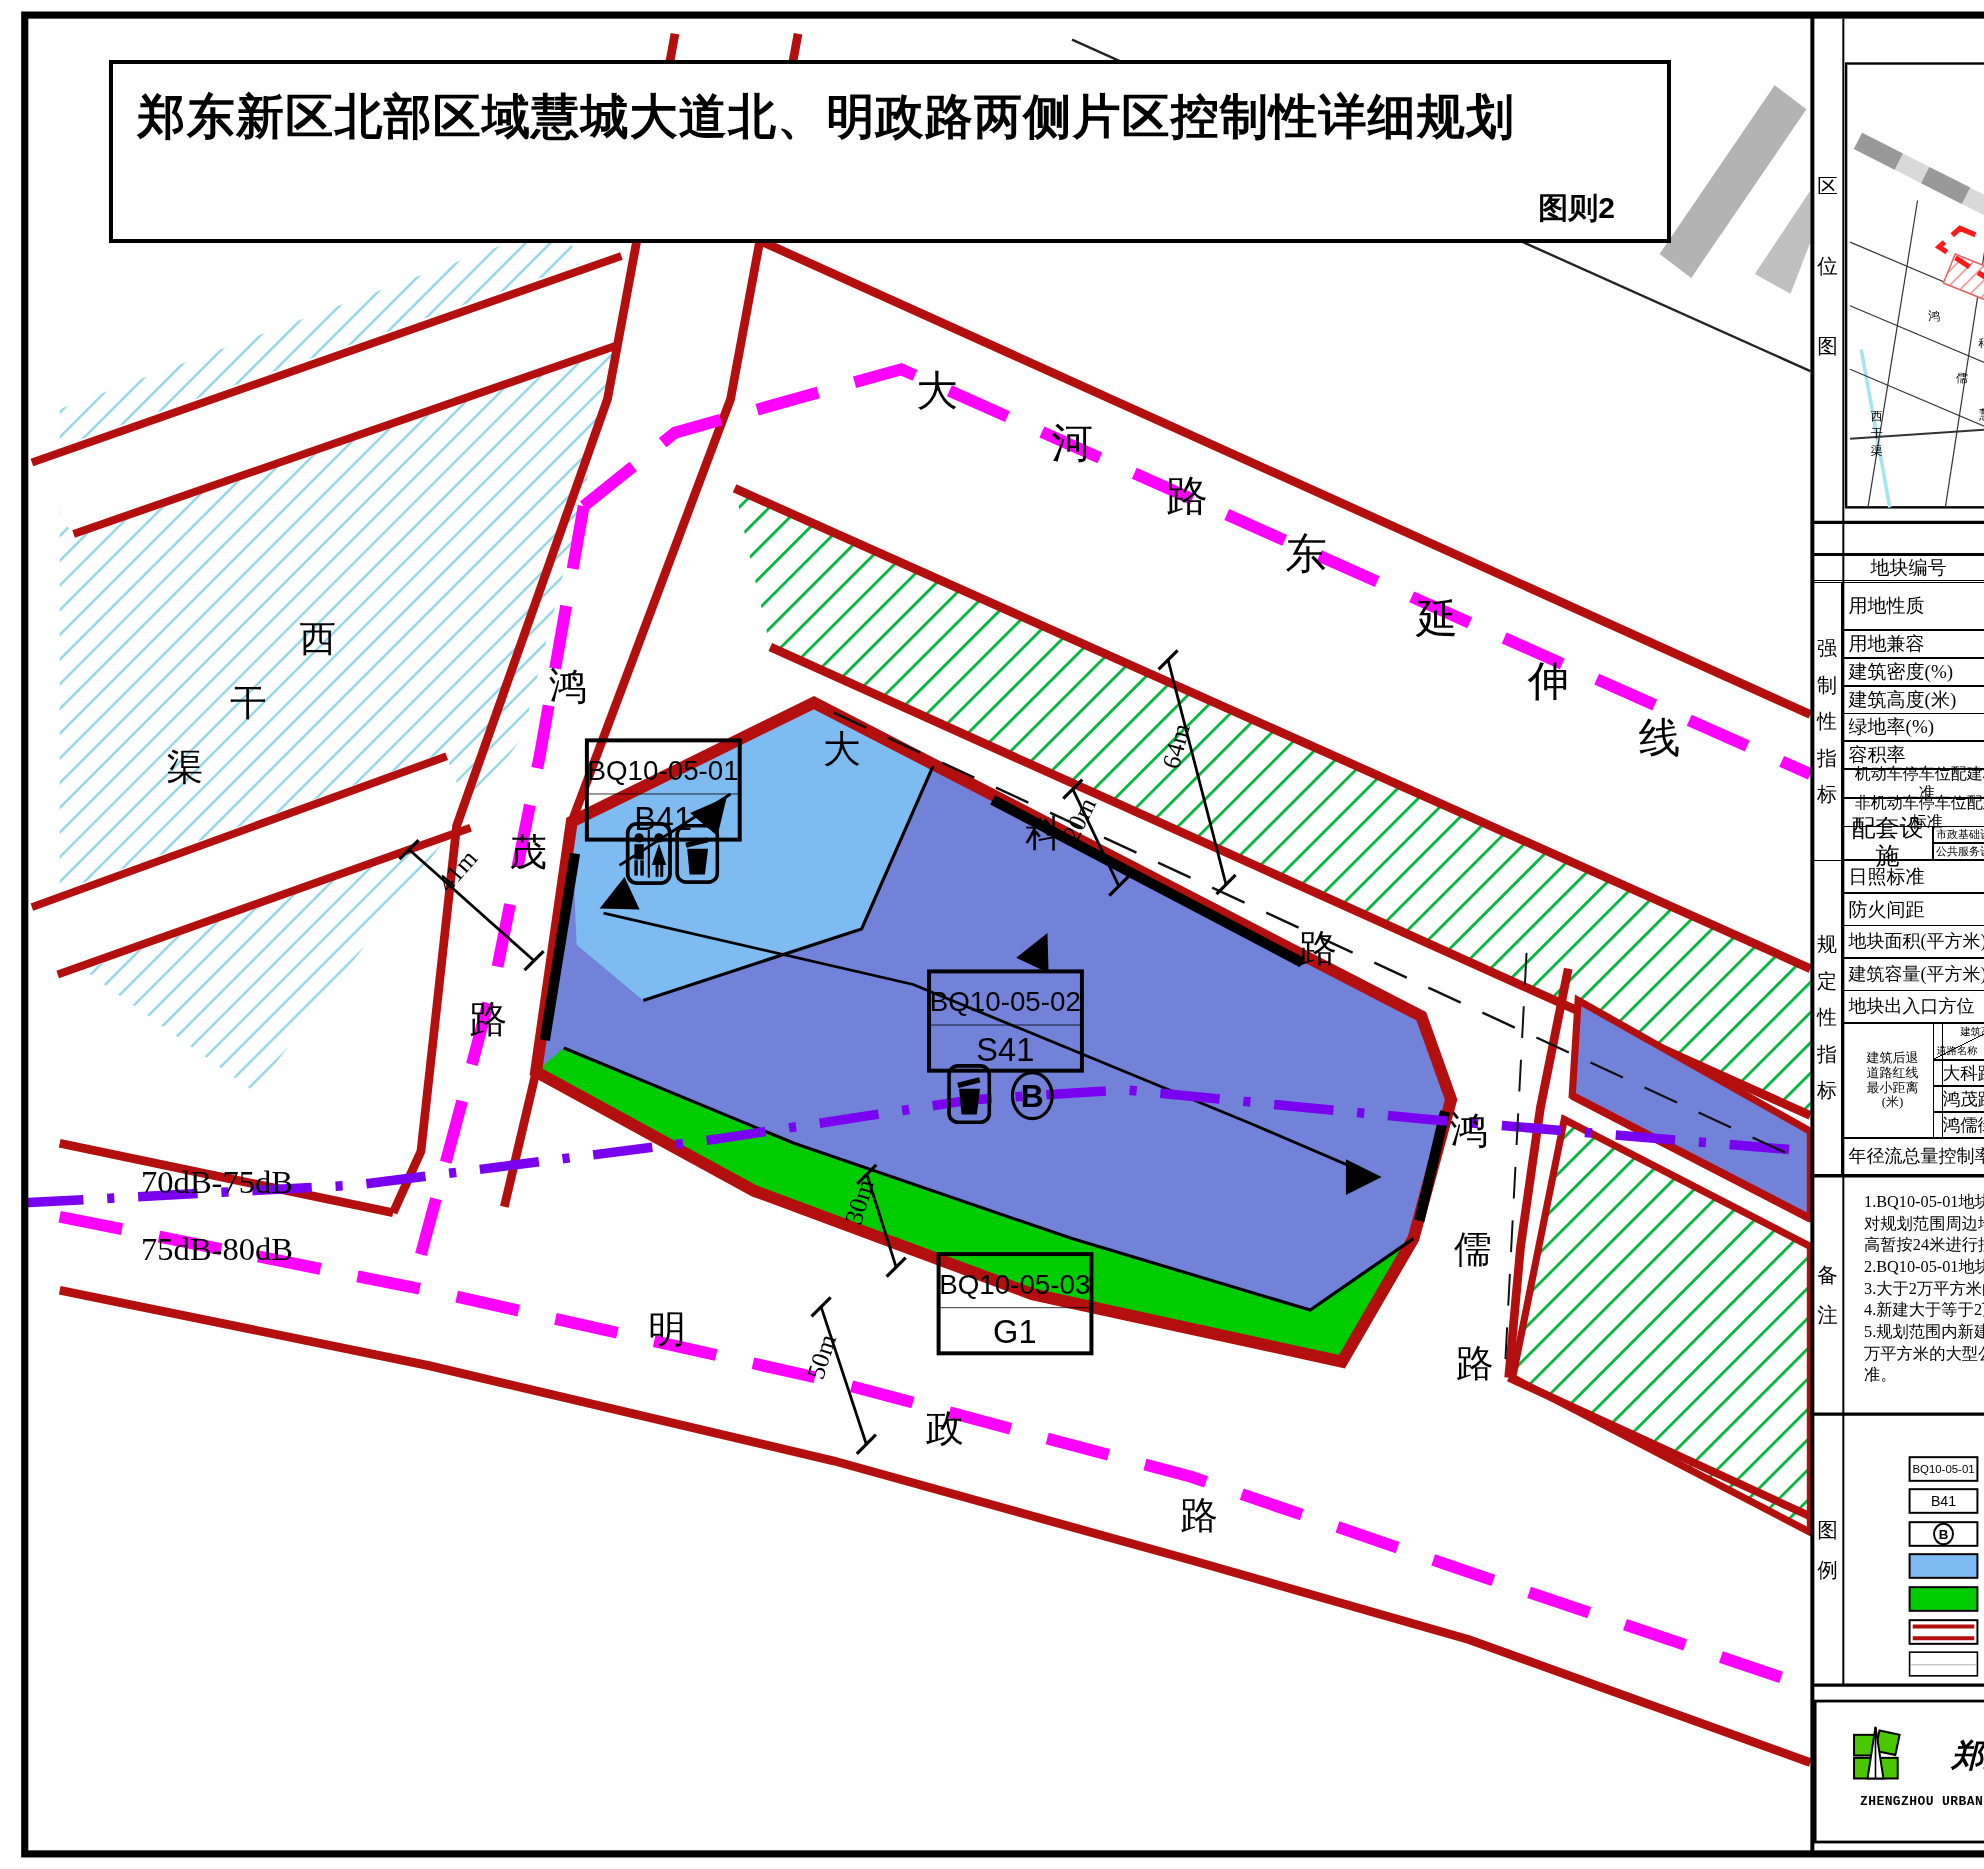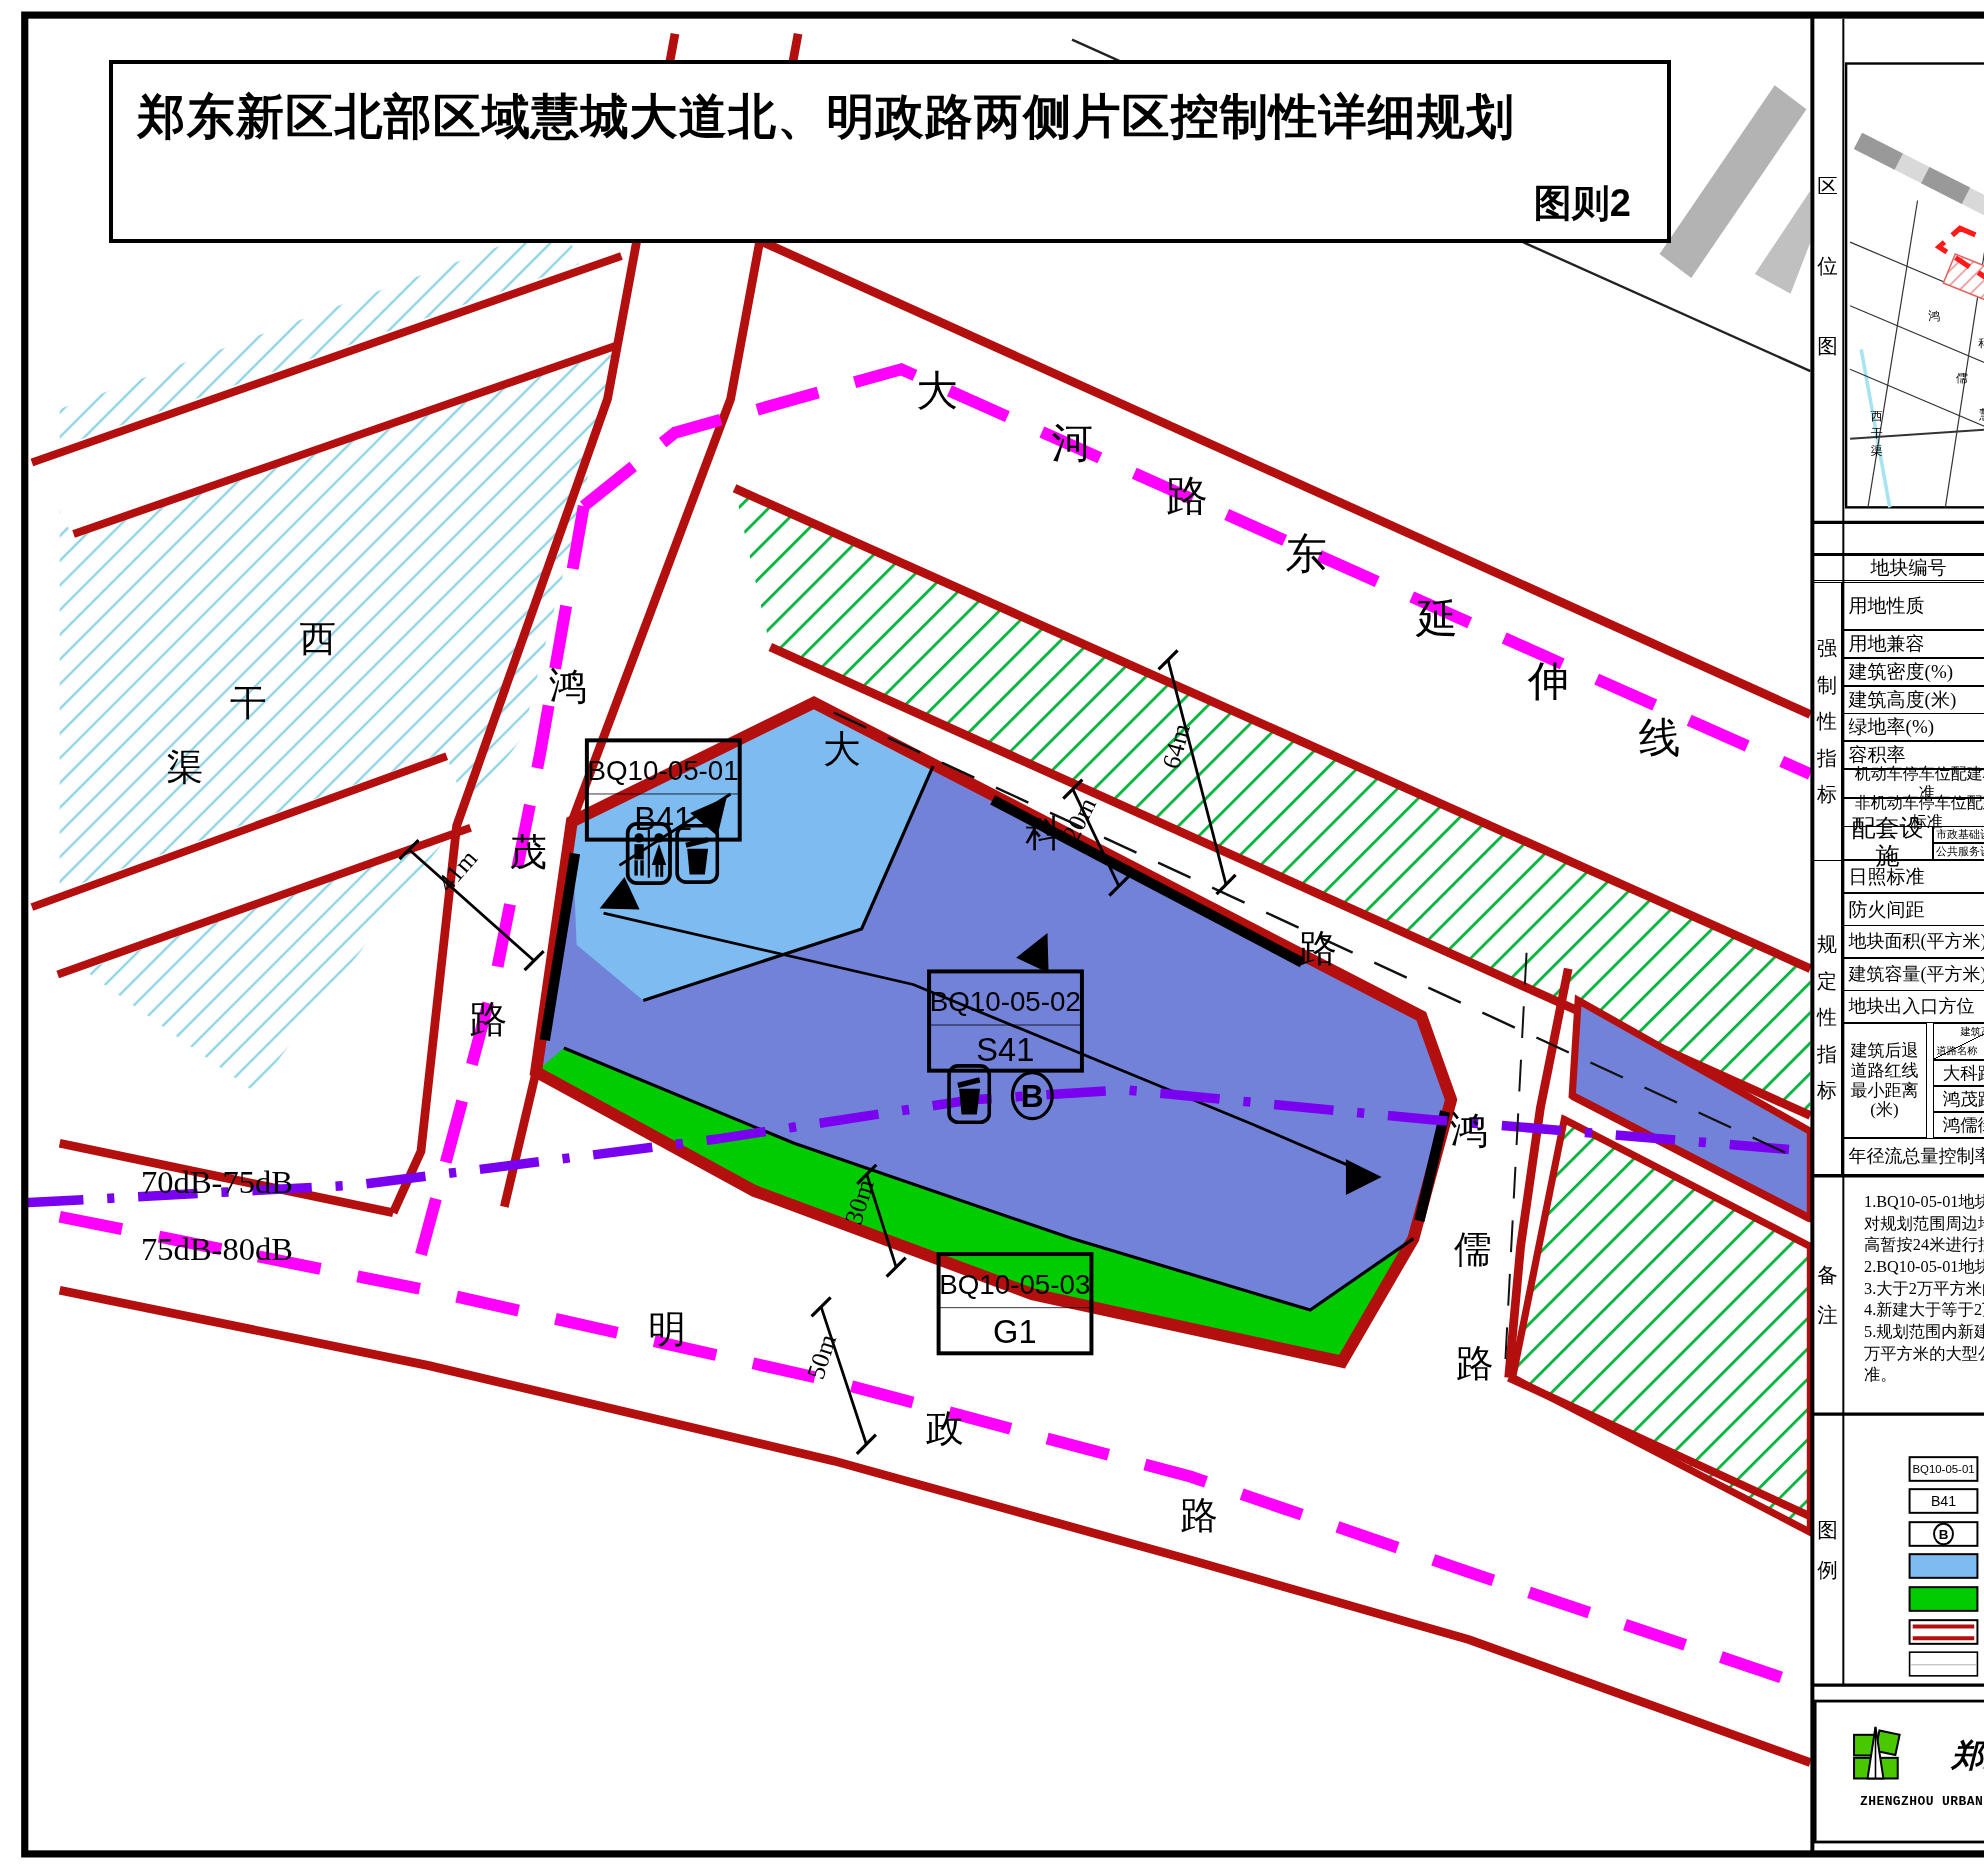--- a/index.html
+++ b/index.html
@@ -8,21 +8,21 @@
   #gfx{position:absolute;left:0;top:0;}
   .abs{position:absolute;}
   .cell{position:absolute;border:1.6px solid #000;display:flex;align-items:center;justify-content:center;
         text-align:center;box-sizing:border-box;background:transparent;line-height:1.15;white-space:pre-line;}
   .vlab{position:absolute;display:flex;flex-direction:column;align-items:center;justify-content:center;
         font-size:20.6px;box-sizing:border-box;}
   #title-box{position:absolute;left:109px;top:60px;width:1562px;height:183px;border:4.8px solid #000;
              box-sizing:border-box;background:#fff;z-index:5;}
   #title-box .main{position:absolute;left:24.6px;top:20.6px;font-size:48px;font-weight:bold;letter-spacing:1.2px;
              font-family:"Liberation Sans","DejaVu Sans",sans-serif;}
-  #title-box .sheet{position:absolute;right:36px;bottom:10.3px;font-size:38px;font-weight:bold;
+  #title-box .sheet{position:absolute;right:52px;bottom:10.3px;font-size:30px;font-weight:bold;
              font-family:"Liberation Sans","DejaVu Sans",sans-serif;}
   #notes-box{position:absolute;left:1864px;top:1191px;width:703px;font-size:16.3px;line-height:1.33;}
   .footer-cn{position:absolute;left:1925px;top:1734px;width:437px;text-align:center;font-size:32px;font-weight:bold;font-style:italic;}
   .footer-en{position:absolute;left:1826px;top:1794px;width:552px;text-align:center;font-size:13px;letter-spacing:0.4px;
              font-family:"Liberation Mono","DejaVu Sans Mono",monospace;font-weight:bold;}
 </style>
 </head>
 <body>
 
 <div id="stage">
@@ -357,21 +357,21 @@
       <div class="cell" style="left: 30px; top: 247px; width: 164px; height: 29px; font-size: 16px; justify-content: flex-start; padding-left: 5.6px;">机动车停车位配建标准</div>
       <div class="cell" style="left: 30px; top: 276px; width: 164px; height: 29px; font-size: 16px; justify-content: flex-start; padding-left: 5.6px;">非机动车停车位配建标准</div>
       <div class="cell" style="left: 30px; top: 304px; width: 91px; height: 34px; font-size: 24px;">配套设施</div>
       <div class="cell" style="left: 121px; top: 304px; width: 72px; height: 17px; font-size: 11px;">市政基础设施</div>
       <div class="cell" style="left: 121px; top: 321px; width: 72px; height: 17px; font-size: 11px;">公共服务设施</div>
       <div class="cell" style="left: 30px; top: 338px; width: 164px; height: 33px; font-size: 19px; justify-content: flex-start; padding-left: 5.6px;">日照标准</div>
       <div class="cell" style="left: 30px; top: 371px; width: 164px; height: 33px; font-size: 19px; justify-content: flex-start; padding-left: 5.6px;">防火间距</div>
       <div class="cell" style="left: 30px; top: 403px; width: 164px; height: 33px; font-size: 18px; justify-content: flex-start; padding-left: 5.6px;">地块面积(平方米)</div>
       <div class="cell" style="left: 30px; top: 436px; width: 164px; height: 33px; font-size: 18px; justify-content: flex-start; padding-left: 5.6px;">建筑容量(平方米)</div>
       <div class="cell" style="left: 30px; top: 468px; width: 164px; height: 33px; font-size: 18px; justify-content: flex-start; padding-left: 5.6px;">地块出入口方位</div>
-      <div class="cell" style="left: 30px; top: 501px; width: 85px; height: 115px; font-size: 17px;">建筑后退
+      <div class="cell" style="left: 30px; top: 501px; width: 101px; height: 115px; font-size: 13px;">建筑后退
 道路红线
 最小距离
 (米)</div>
       <div class="cell" style="left: 121px; top: 501px; width: 72px; height: 37px; font-size: 10.3px; background: linear-gradient(to right bottom, transparent 49.3%, rgb(0, 0, 0) 49.3%, rgb(0, 0, 0) 50.7%, transparent 50.7%); position: absolute;"><div style="position: absolute; right: 2.4px; top: 2.4px; font-size: 10.3px;">建筑高度</div><div style="position: absolute; left: 2.4px; bottom: 2.4px; font-size: 10.3px;">道路名称</div></div>
       <div class="cell" style="left: 121px; top: 538px; width: 72px; height: 26px; font-size: 17.5px;">大科路</div>
       <div class="cell" style="left: 121px; top: 564px; width: 72px; height: 26px; font-size: 17.5px;">鸿茂路</div>
       <div class="cell" style="left: 121px; top: 590px; width: 72px; height: 26px; font-size: 17.5px;">鸿儒街</div>
       <div class="cell" style="left: 30px; top: 616px; width: 164px; height: 37px; font-size: 18px; justify-content: flex-start; padding-left: 5.6px;">年径流总量控制率</div>
       <div class="cell" style="left: 0px; top: 60px; width: 30px; height: 279px; font-size: 20px; flex-direction: column; gap: 13.5px;"><div>强</div><div>制</div><div>性</div><div>指</div><div>标</div></div>
       <div class="cell" style="left: 0px; top: 338px; width: 30px; height: 315px; font-size: 20px; flex-direction: column; gap: 13.5px;"><div>规</div><div>定</div><div>性</div><div>指</div><div>标</div></div>

